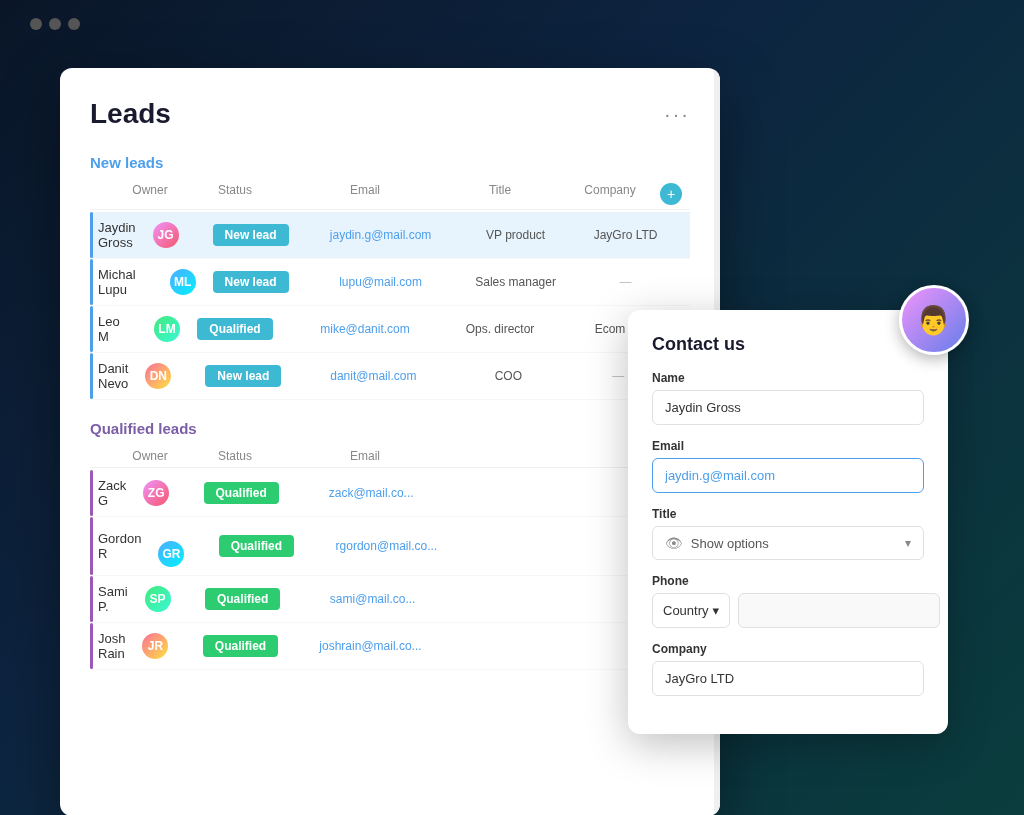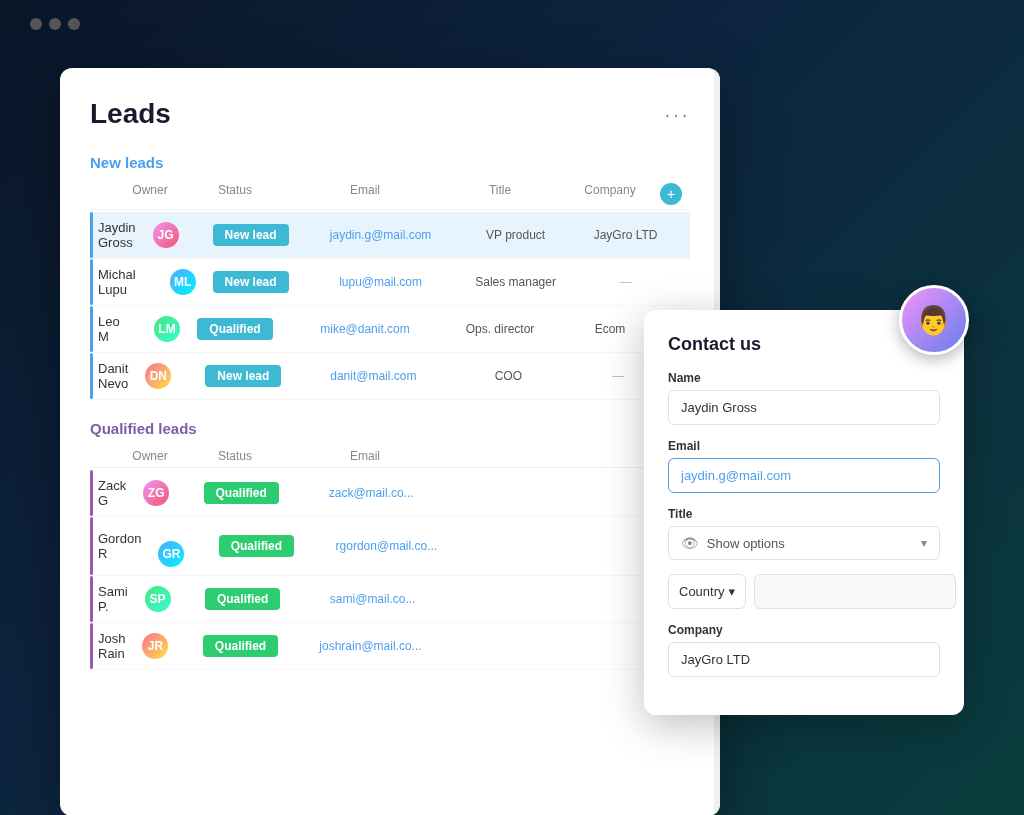--- a/index.html
+++ b/index.html
@@ -274,21 +274,21 @@
     }
 
     
     .contact-panel {
       background: #ffffff;
       border-radius: 12px;
       width: 320px;
       padding: 24px;
       position: absolute;
       top: 310px;
-      right: 60px;
+      right: 76px;
       z-index: 20;
       box-shadow: 0 10px 40px rgba(0,0,0,0.25);
     }
 
     .contact-panel-title {
       font-size: 18px;
       font-weight: 700;
       color: #1a1a2e;
       margin-bottom: 16px;
     }
@@ -646,20 +646,21 @@
   <div class="form-group">
     <label class="form-label">Title</label>
     <div class="form-select-wrapper">
       <span class="eye-icon">👁</span>
       <span class="form-select-text">Show options</span>
       <span class="chevron">▾</span>
     </div>
   </div>
 
   <div class="form-group">
+    <label class="form-label">Phone</label>
     <div class="phone-row">
       <div class="country-select">
         <span>Country</span>
         <span>▾</span>
       </div>
       <input class="phone-input" type="text" style="">
     </div>
   </div>
 
   <div class="form-group">

